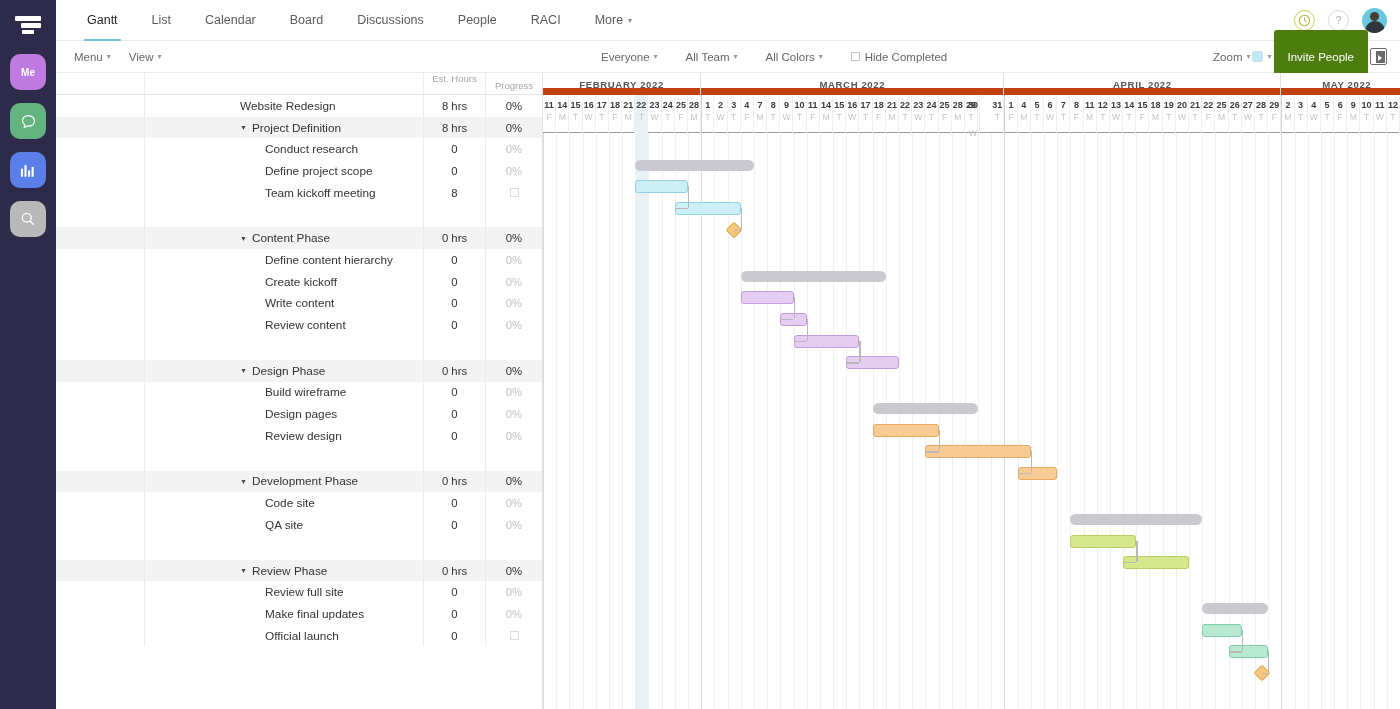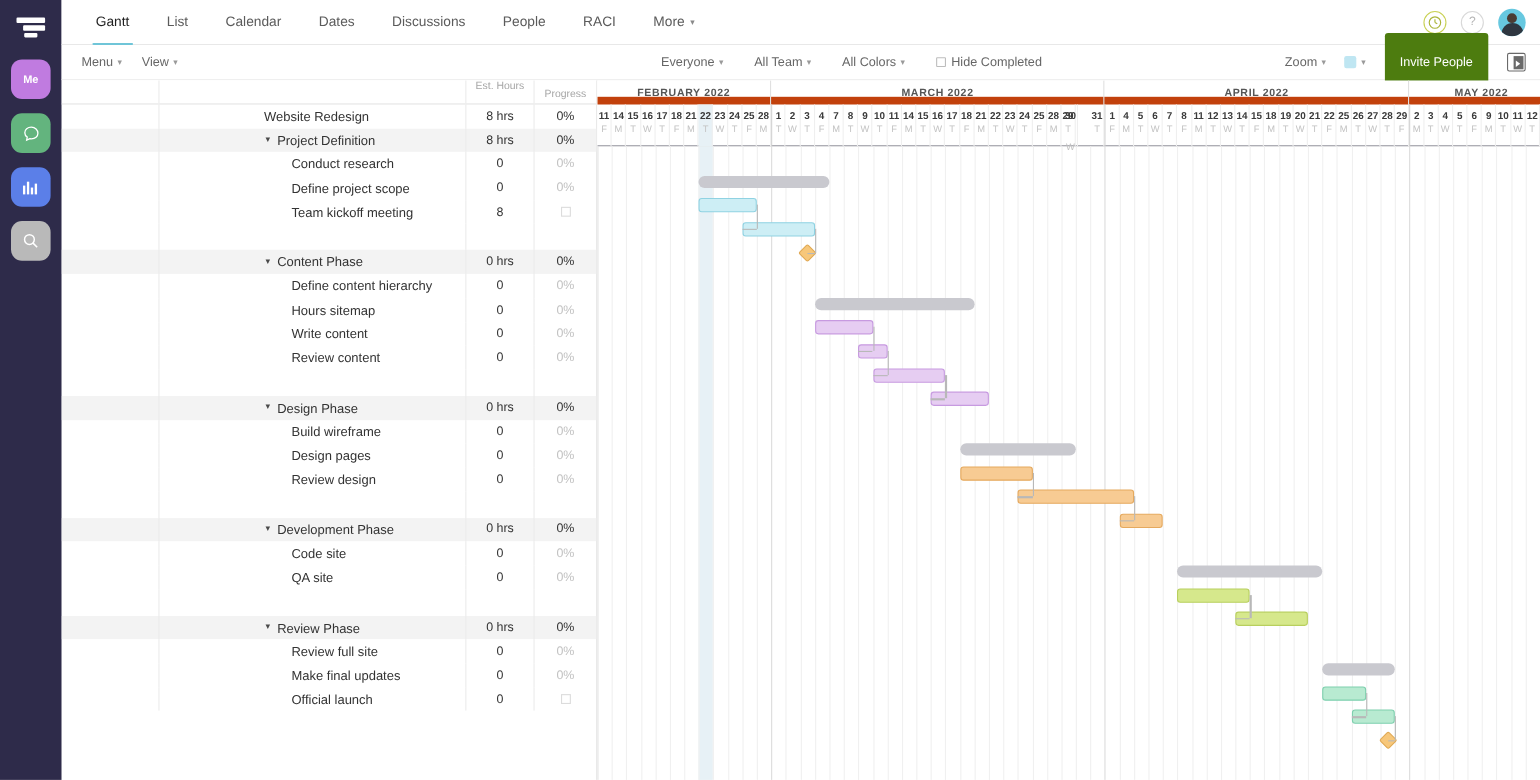--- a/index.html
+++ b/index.html
@@ -98,21 +98,21 @@
     position: relative;
   }
   .tb-item { display: flex; align-items: center; margin-right: 18px; cursor: pointer; white-space: nowrap; justify-content: center; }
   .tb-item .caret { margin-left: 4px; font-size: 8px; color: #9a9a9a; }
   .tb-center { position: absolute; left: 545px; display: flex; align-items: center; }
   .tb-center .tb-item { margin-right: 28px; }
   .chk {
     width: 9px; height: 9px; border: 1px solid #bdbdbd; border-radius: 1px;
     margin-right: 5px; background: #fff; display: inline-block;
   }
-  .tb-right { margin-left: auto; display: flex; align-items: center; gap: 17px; }
+  .tb-right { margin-left: auto; display: flex; align-items: center; gap: 2px; }
   .swatch {
     width: 11px; height: 11px; background: #bfe6f2; border-radius: 2px;
   }
   .invite-btn {
     background: #4d7c0f; color: #fff; border: none;
     font-size: 11.5px; padding: 21px 14px; border-radius: 3px;
     cursor: pointer; font-family: inherit;
   }
   .panel-ic {
     width: 17px; height: 17px; border: 1.4px solid #6a6a6a; border-radius: 2px;
@@ -251,21 +251,21 @@
           <div class="tab active">
             <span>Gantt</span>
           </div>
           <div class="tab">
             <span>List</span>
           </div>
           <div class="tab">
             <span>Calendar</span>
           </div>
           <div class="tab">
-            <span>Dates</span>
+            <span>Board</span>
           </div>
           <div class="tab">
             <span>Discussions</span>
           </div>
           <div class="tab">
             <span>People</span>
           </div>
           <div class="tab">
             <span>RACI</span>
           </div>
@@ -448,21 +448,21 @@
                 <span>0</span>
               </div>
               <div class="c-prog">
                 <span class="faded">0%</span>
               </div>
             </div>
             <div class="row">
               <div class="c-a"></div>
               <div class="c-name">
                 <div class="nm lvl2">
-                  <span>Hours sitemap</span>
+                  <span>Create kickoff</span>
                 </div>
               </div>
               <div class="c-hours">
                 <span>0</span>
               </div>
               <div class="c-prog">
                 <span class="faded">0%</span>
               </div>
             </div>
             <div class="row">

